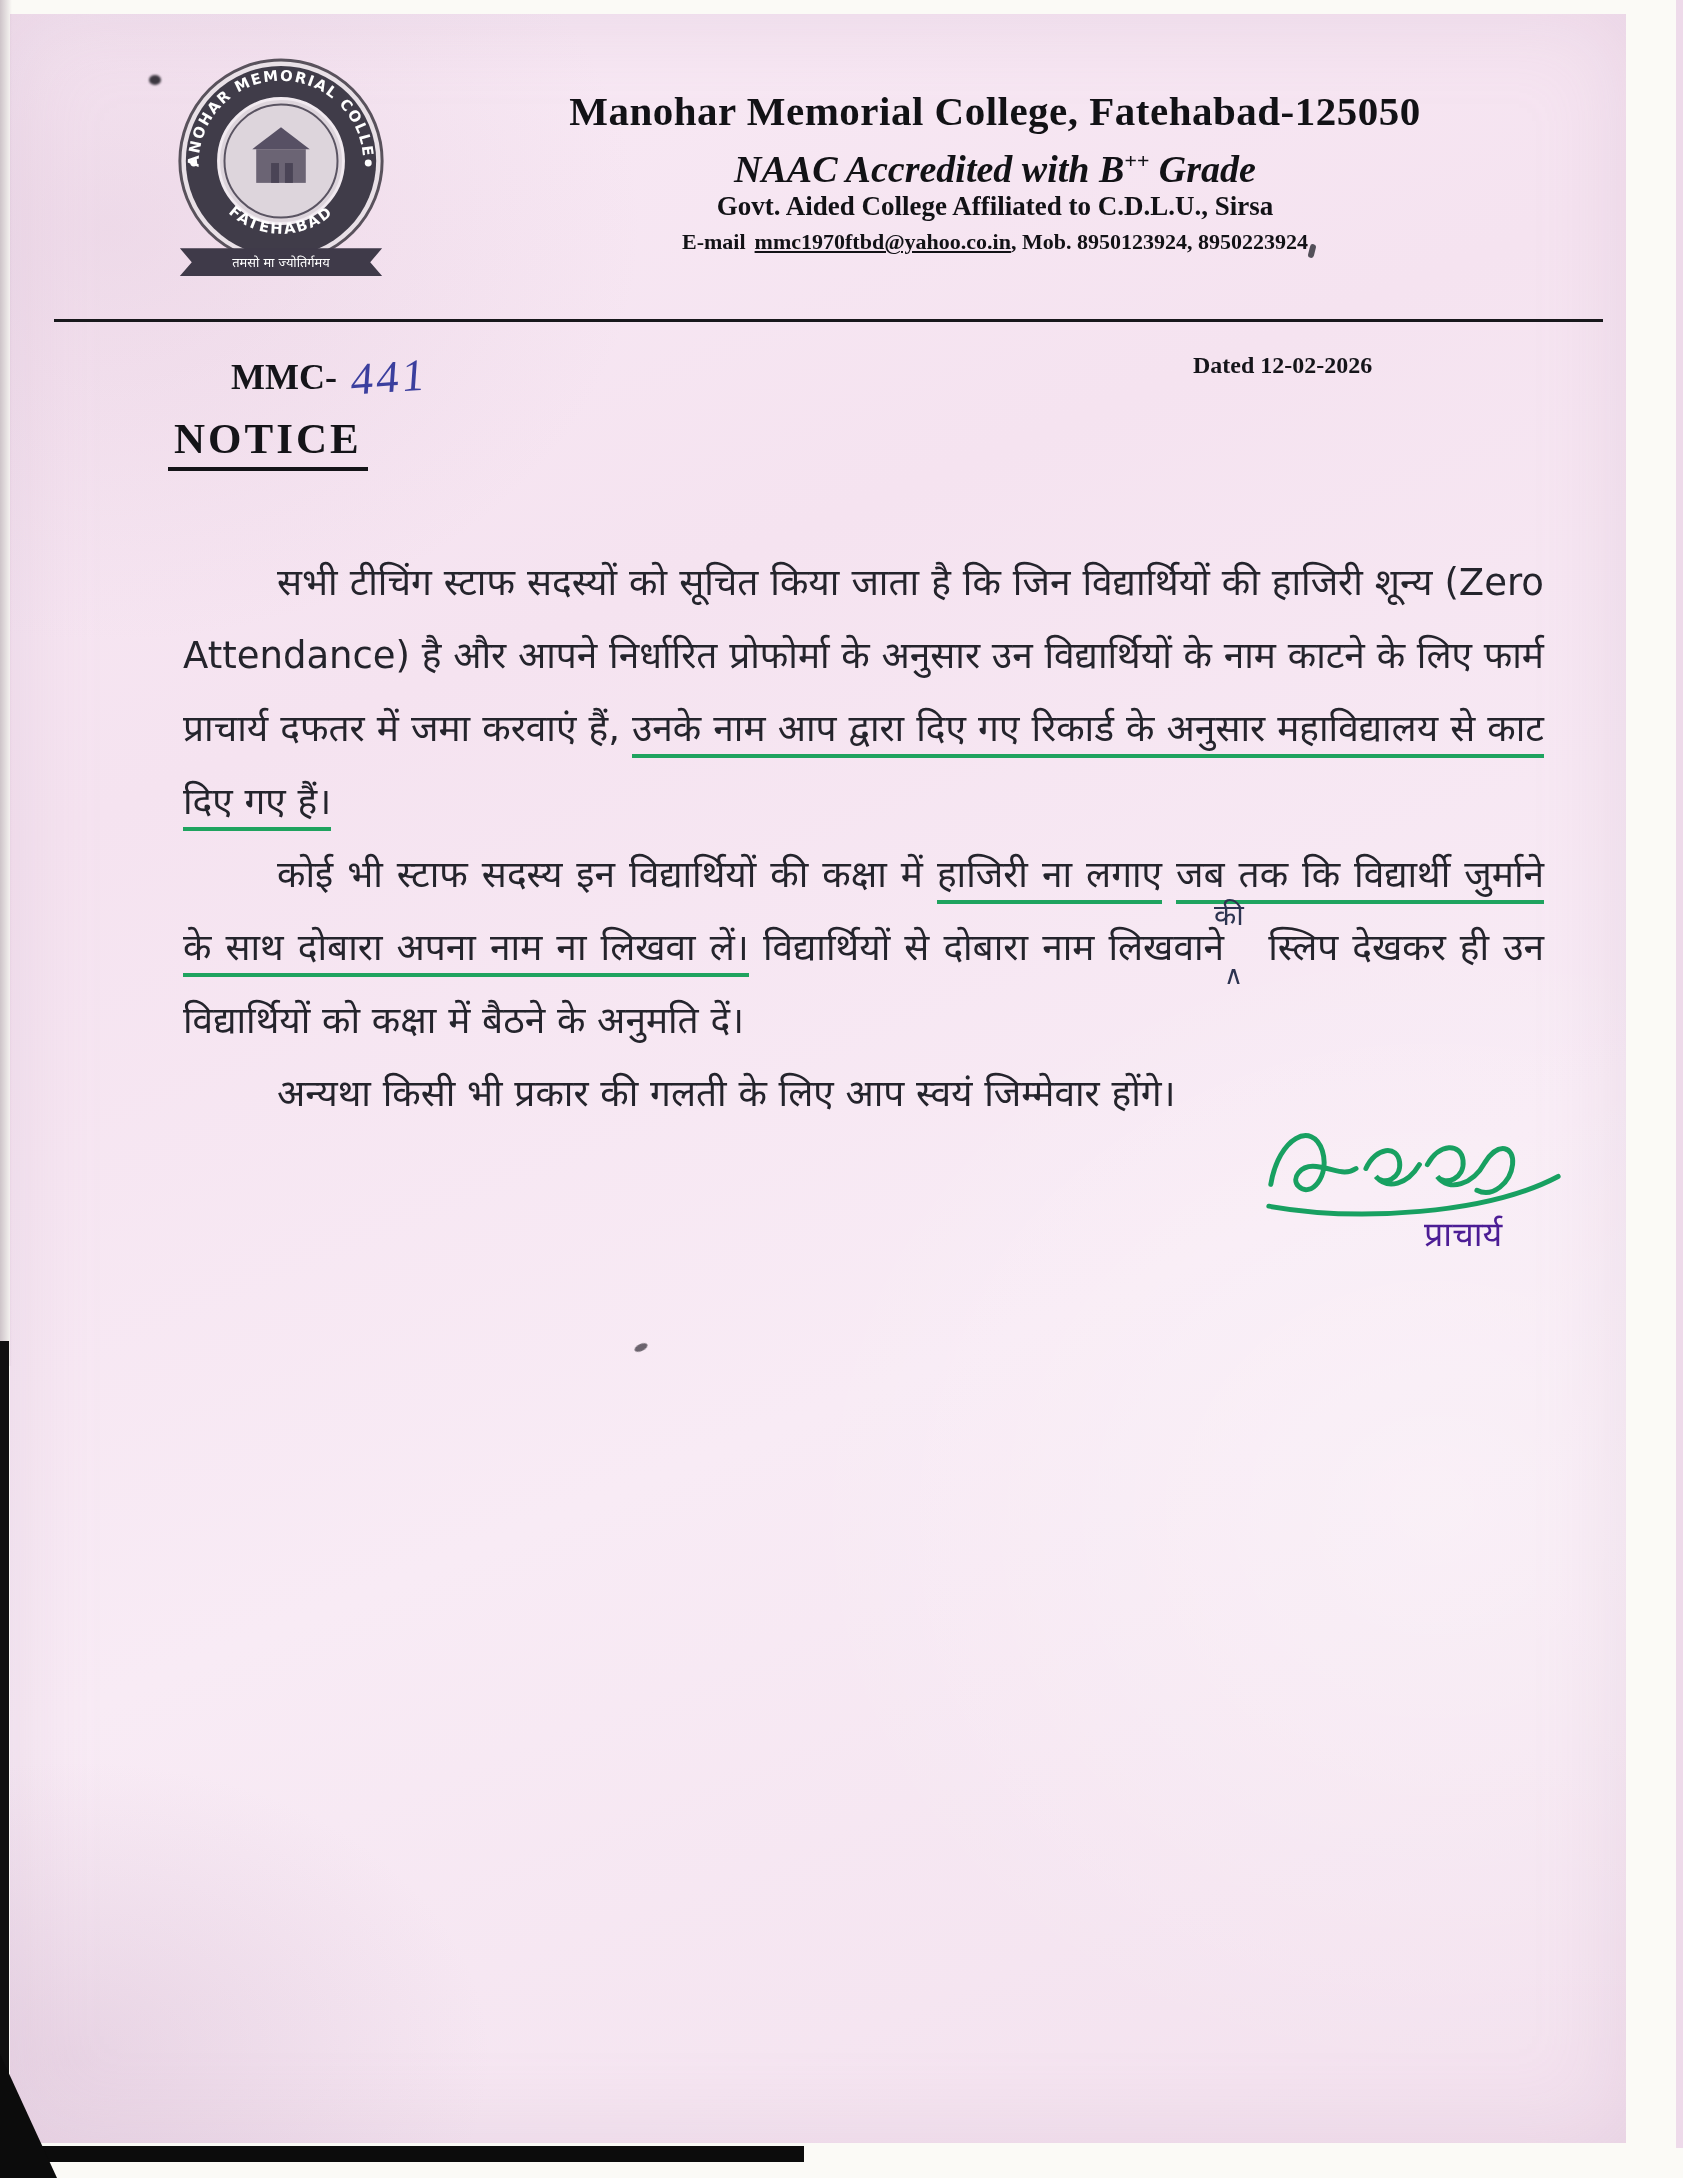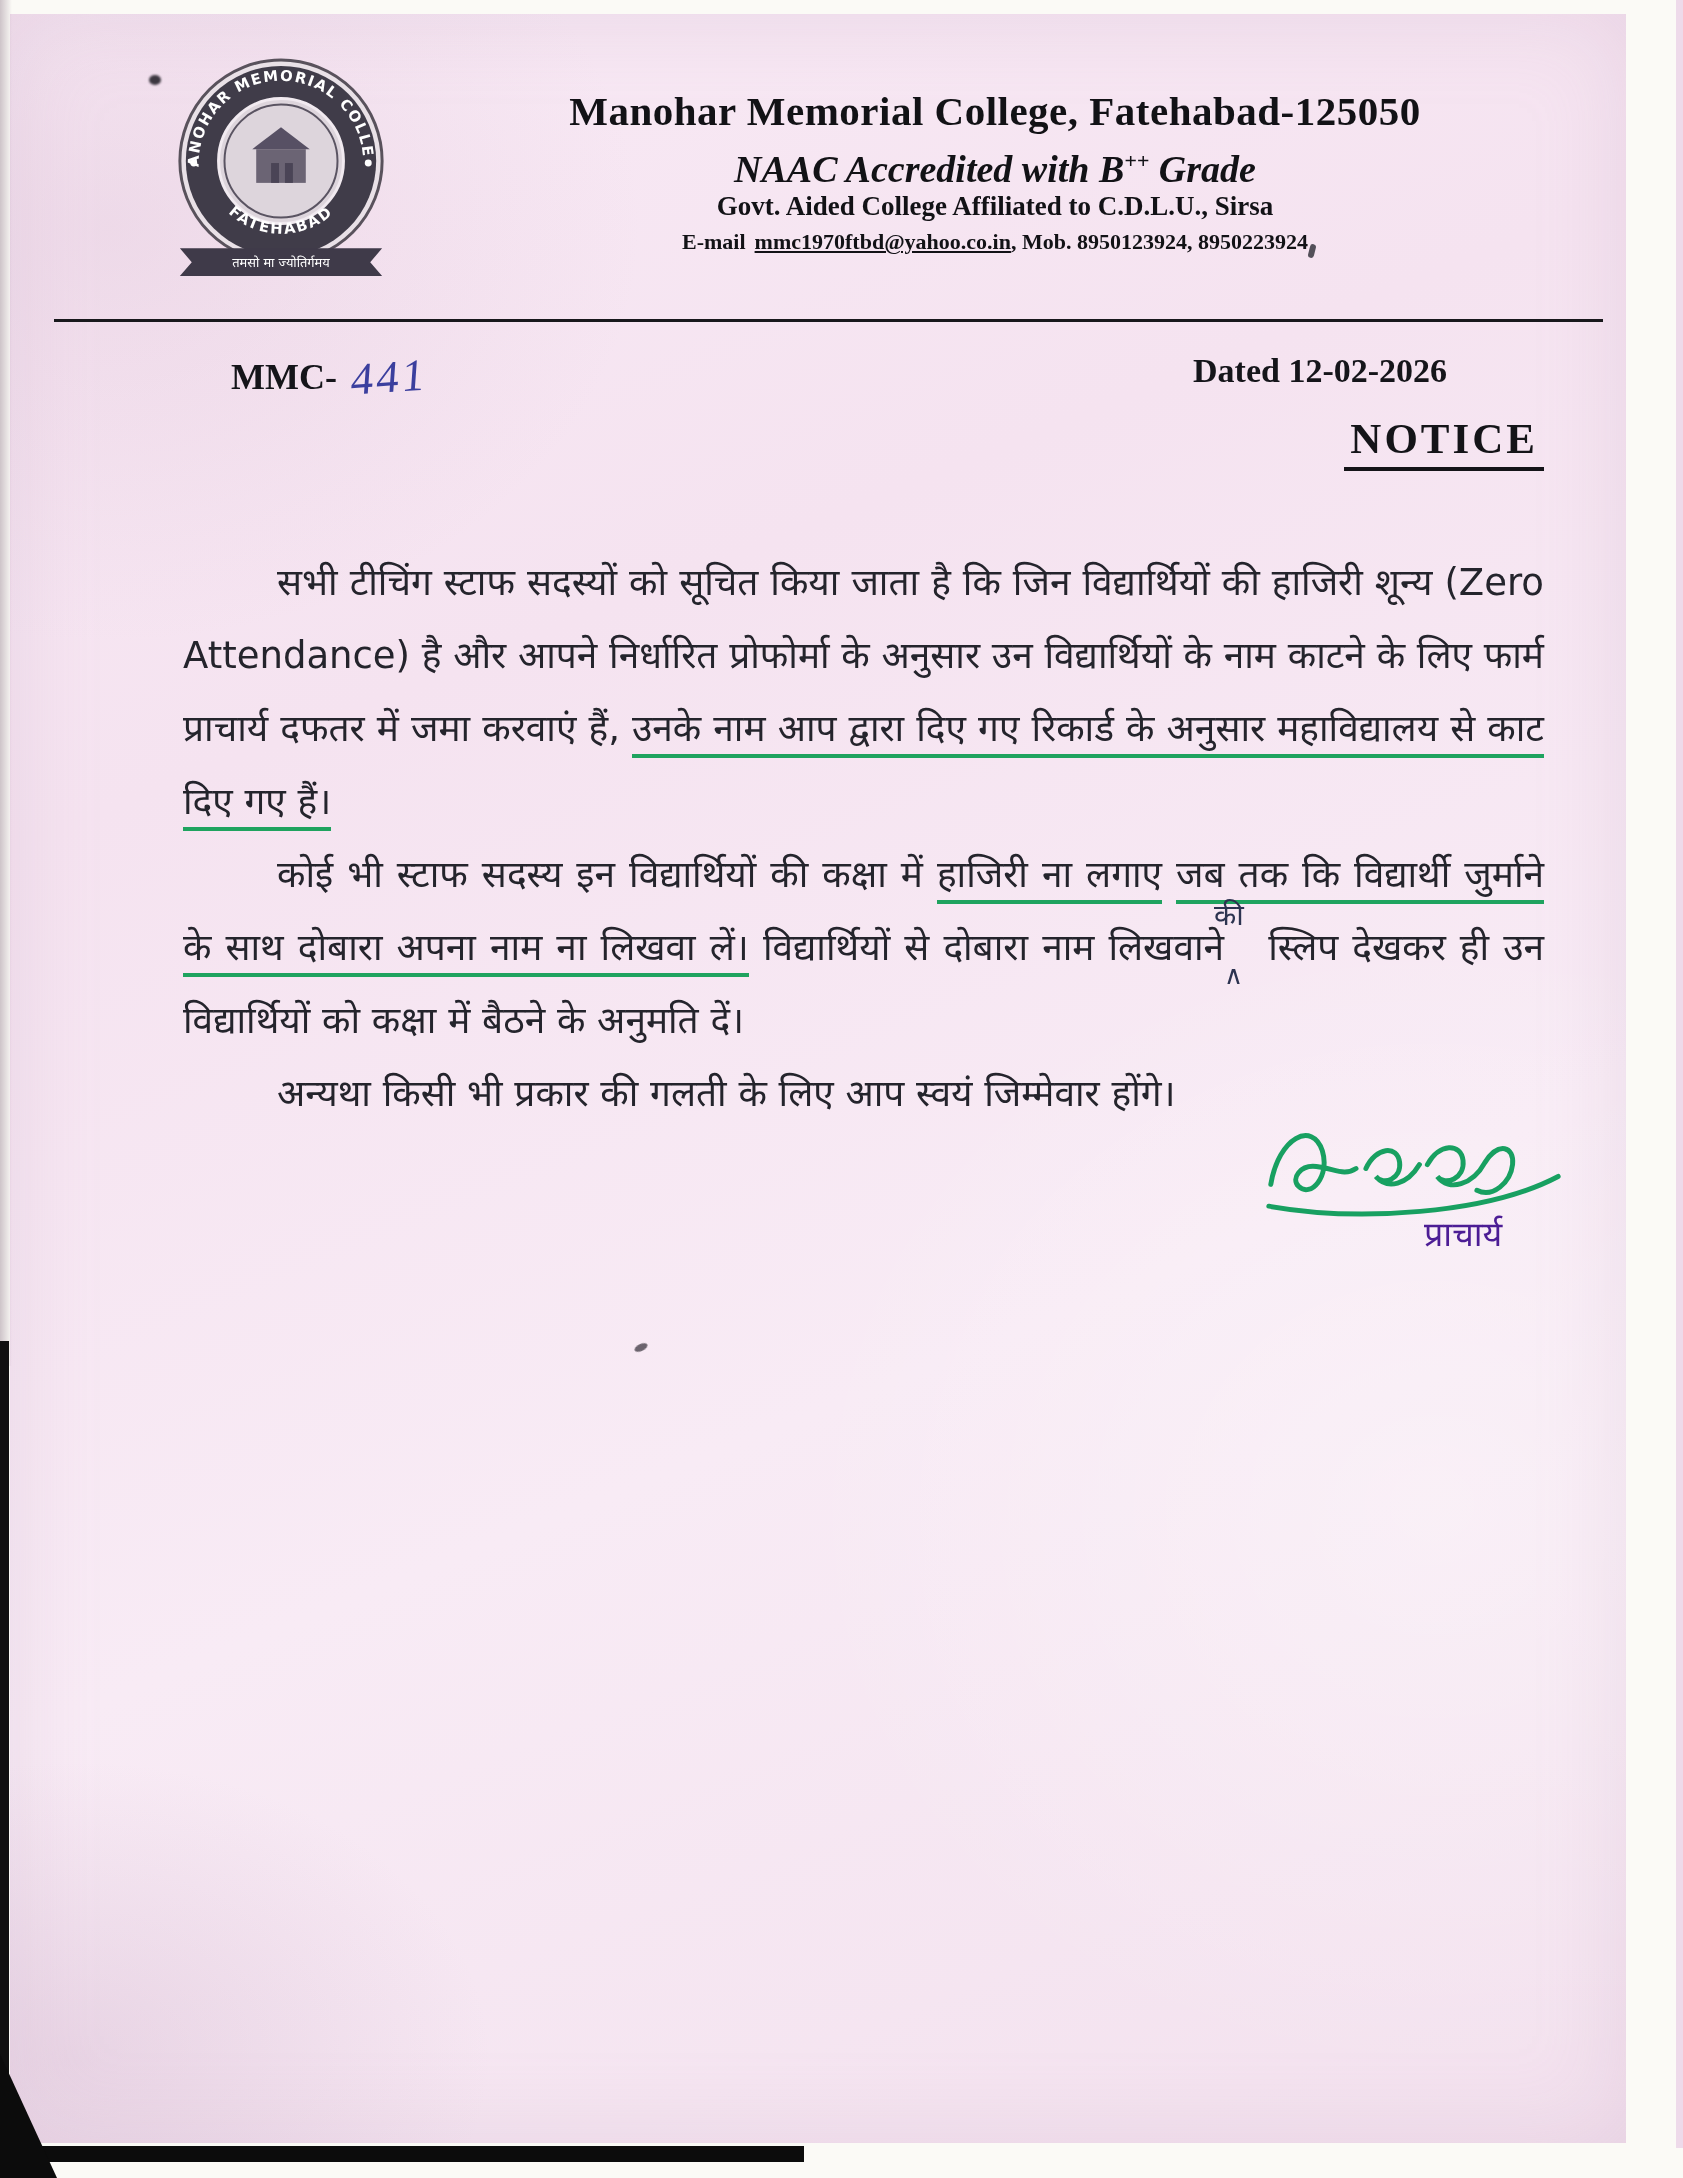--- a/index.html
+++ b/index.html
@@ -39,24 +39,24 @@
   .contact-line{font-family:"Liberation Serif", serif;font-weight:bold;font-size:22px;margin-top:7px;}
   .contact-line .email{text-decoration:underline;margin-left:9px;}
   .rule{position:absolute;left:54px;top:319px;width:1549px;height:3px;background:#18181c;}
 
   
   .seal-wrap{position:absolute;left:166px;top:46px;width:230px;height:246px;}
 
   
   .ref-row{position:absolute;left:231px;top:348px;font-family:"Liberation Serif", serif;font-weight:bold;font-size:36px;color:#15151a;}
   .ref-number{display:inline-block;margin-left:14px;font-size:45px;font-weight:normal;color:#3b3f9e;transform:rotate(-4deg) skewX(-8deg);letter-spacing:3px;position:relative;top:3px;}
-  .date-block{position:absolute;left:1193px;top:352px;font-family:"Liberation Serif", serif;font-weight:bold;font-size:34px;color:#15151a;}
+  .date-block{position:absolute;left:1193px;top:352px;font-family:"Liberation Serif", serif;font-weight:bold;font-size:24px;color:#15151a;}
 
   
-  .notice-title{position:absolute;left:183px;top:414px;width:1361px;text-align:right;}
+  .notice-title{position:absolute;left:168px;top:414px;width:1361px;text-align:left;}
   .notice-title span{
     font-family:"Liberation Serif", serif;font-weight:bold;font-size:43px;letter-spacing:3px;color:#141418;
     border-bottom:4px solid #141418;padding:0 6px 5px;
   }
 
   
   .body-text{position:absolute;left:183px;top:546px;width:1361px;color:#24242c;
     font-size:37px;line-height:73px;text-align:justify;font-weight:400;}
   .body-text p{margin:0;text-indent:94px;}
   .gu{border-bottom:4px solid #1fa35f;padding-bottom:4px;box-decoration-break:slice;}

